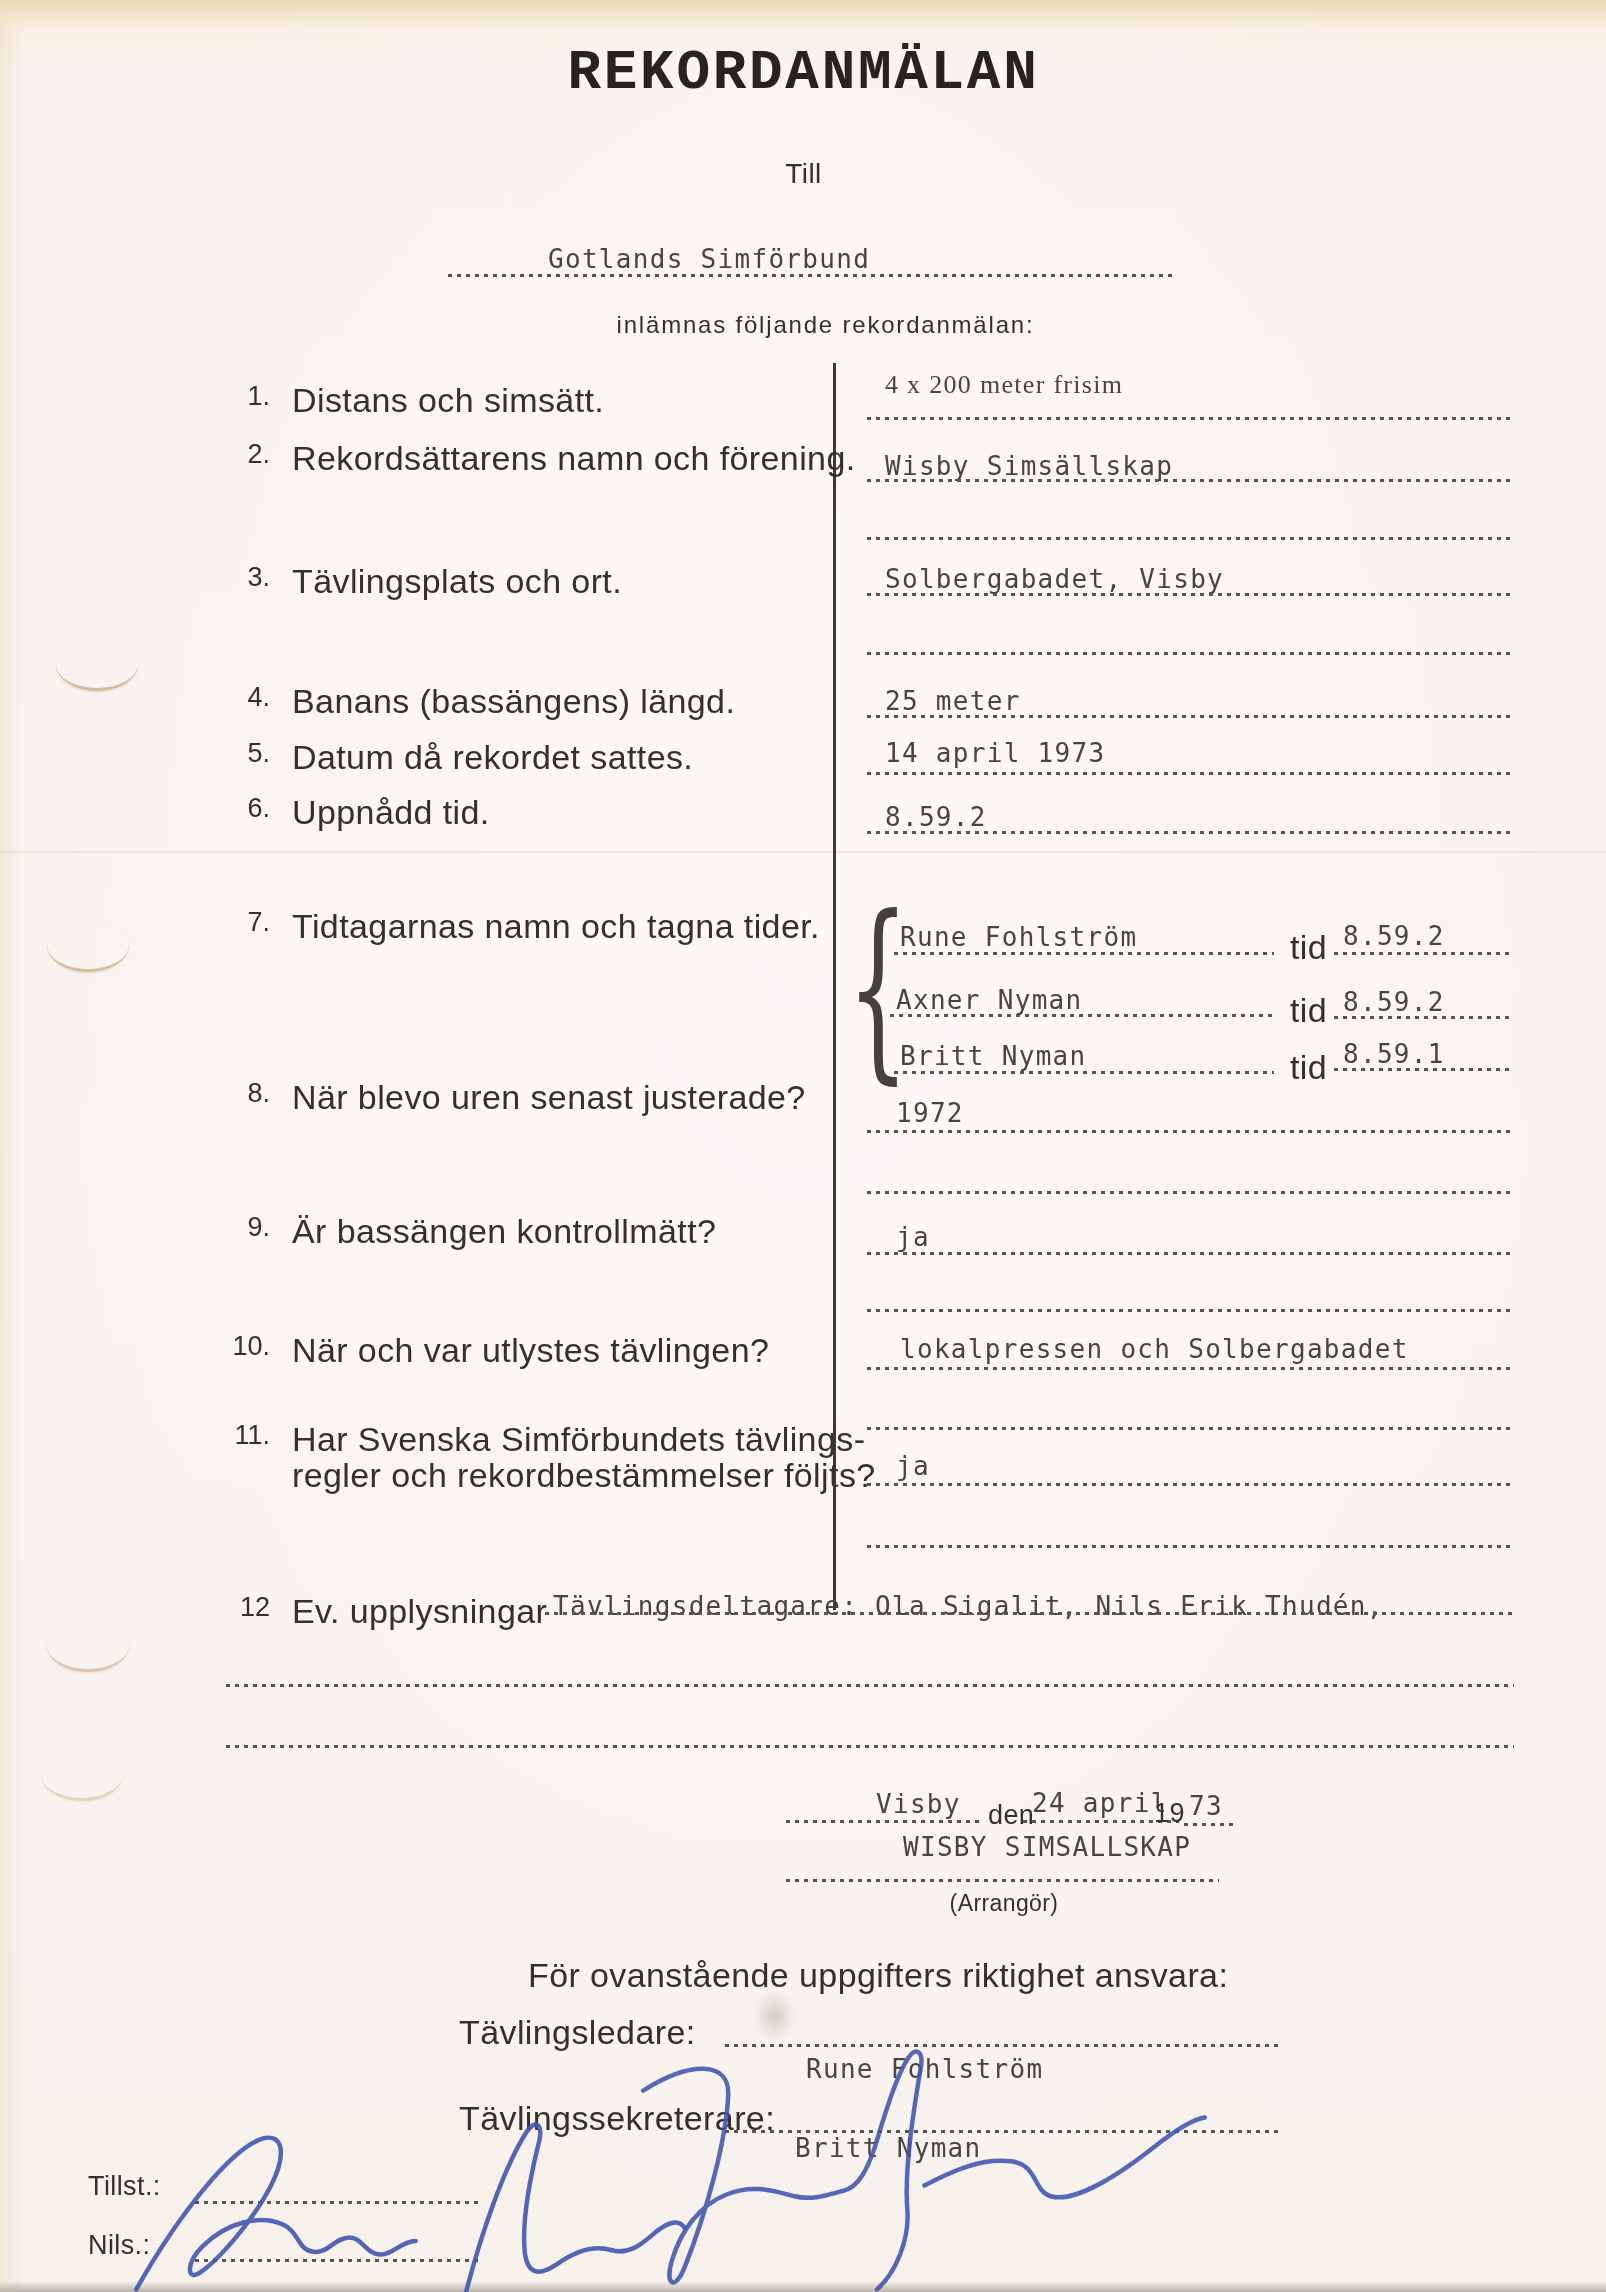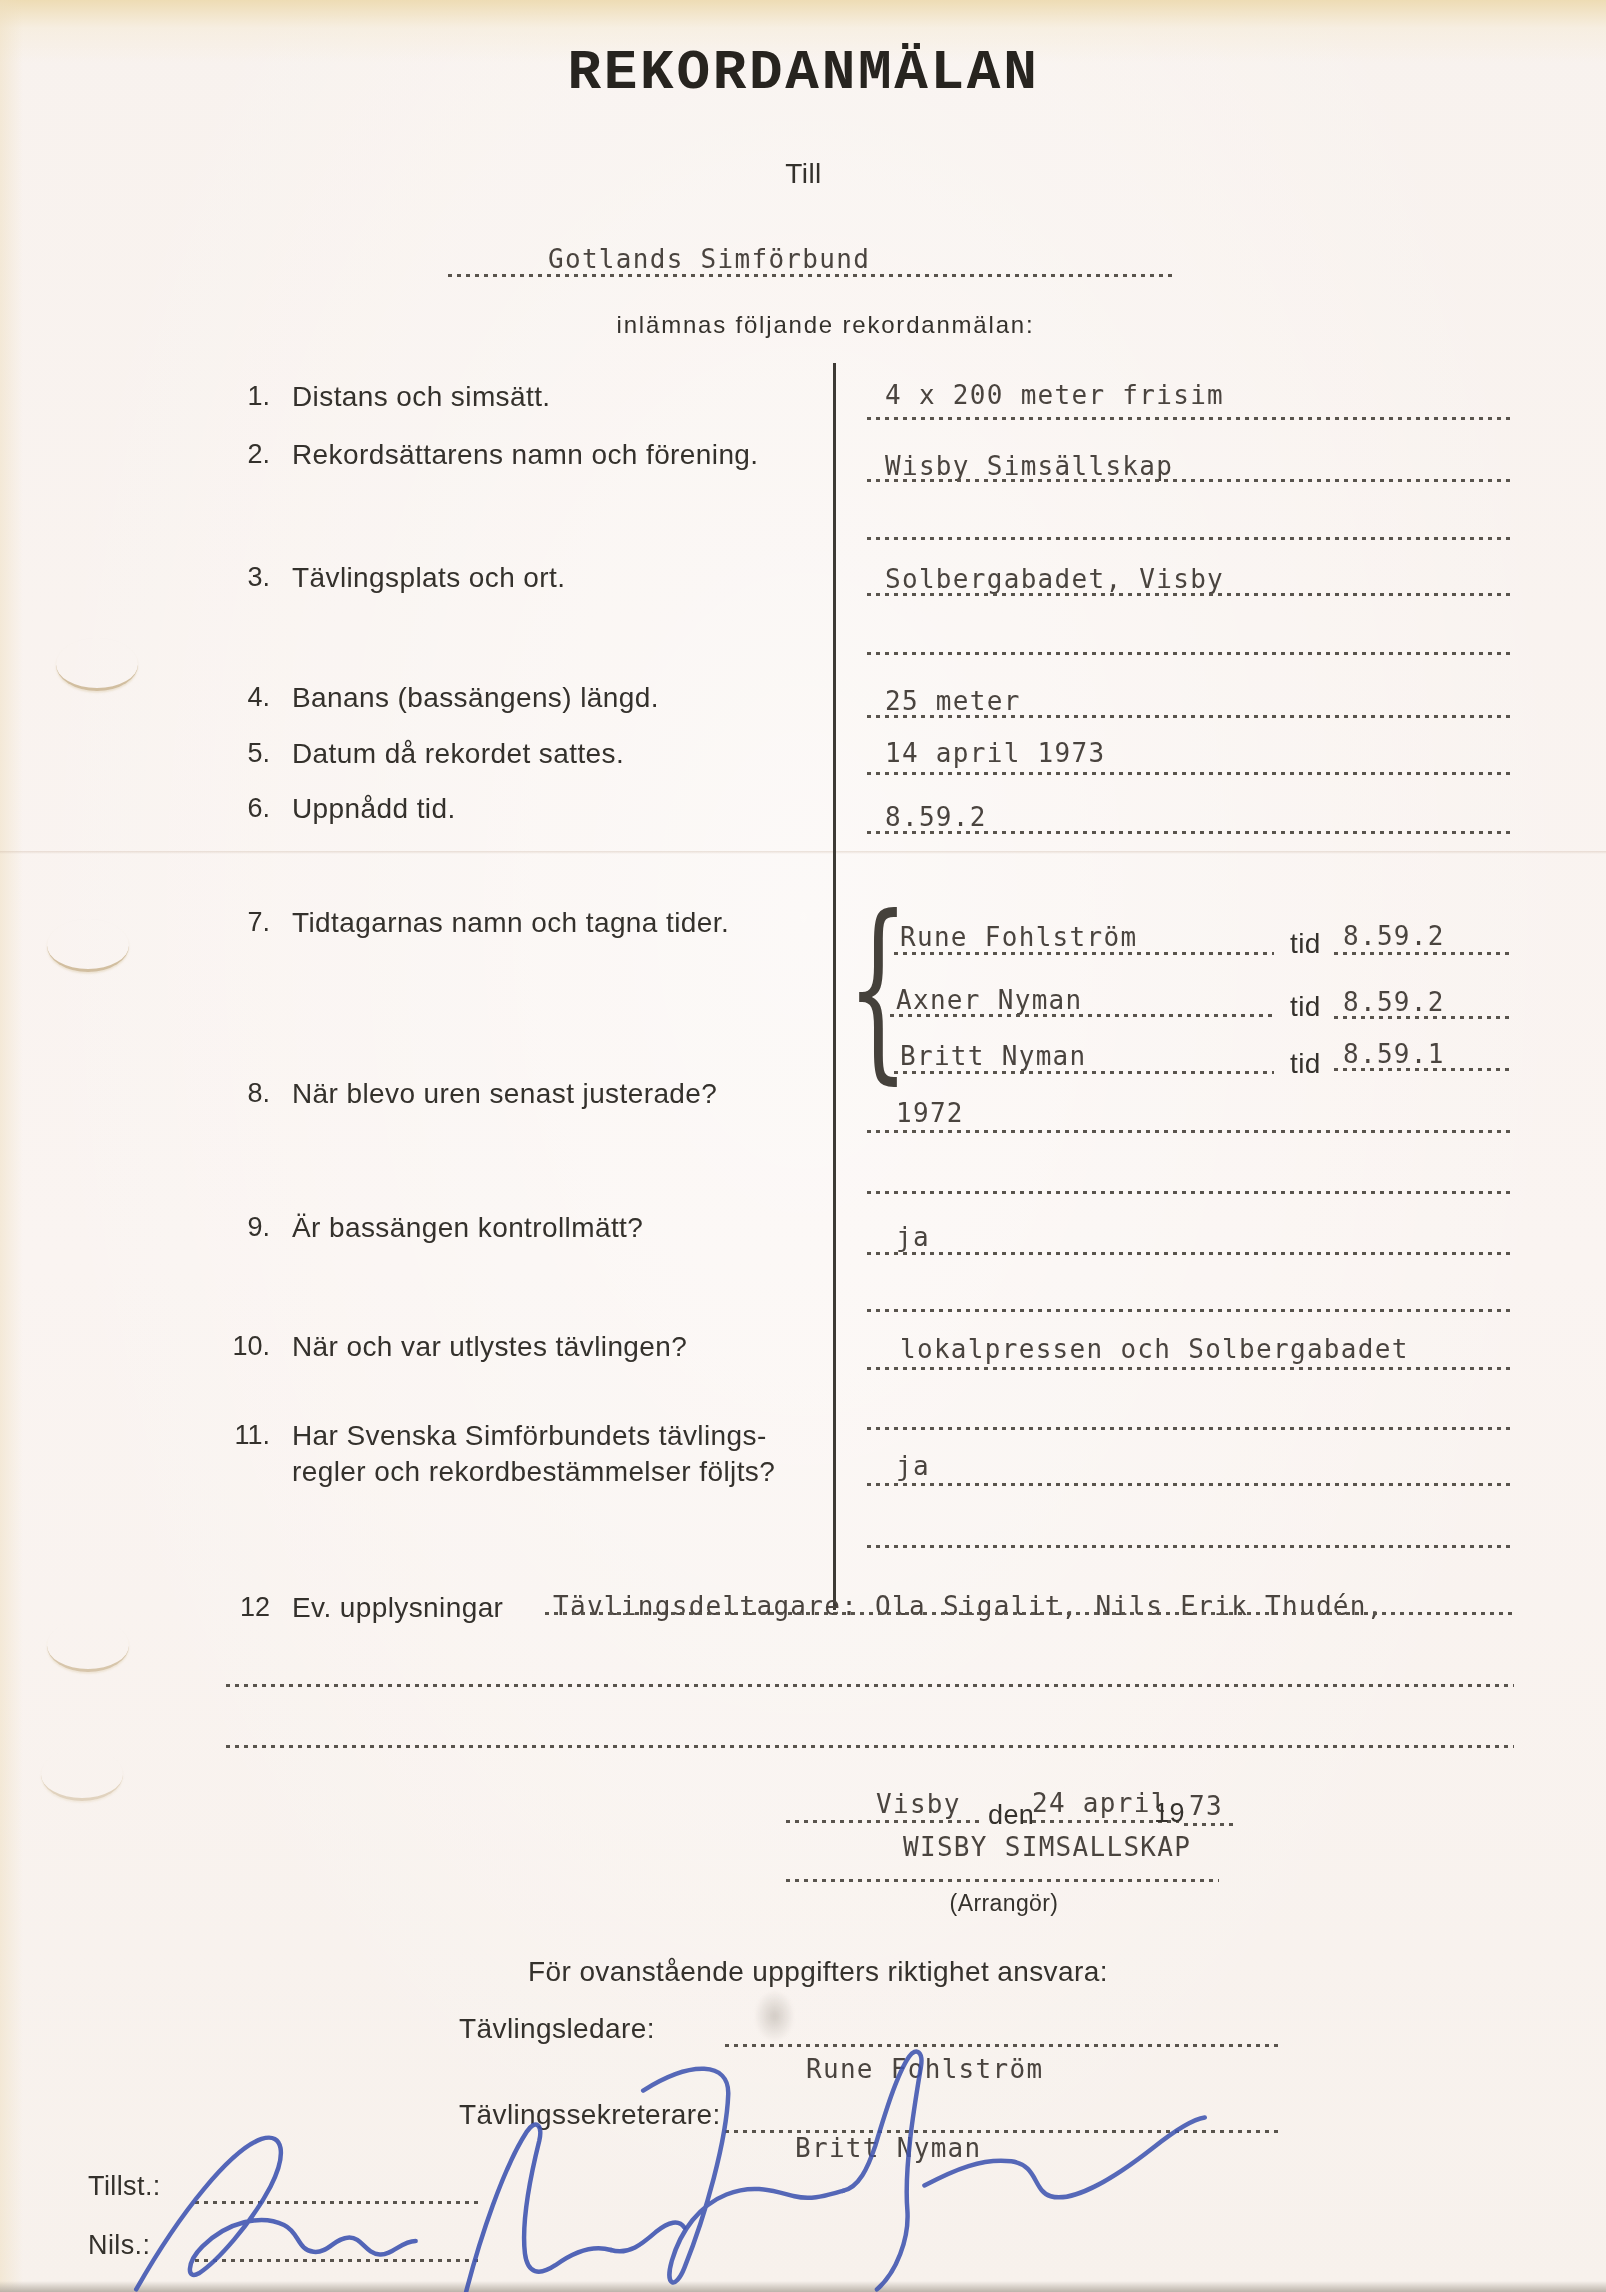--- a/index.html
+++ b/index.html
@@ -18,21 +18,21 @@
   .edge-left{position:absolute;top:0;left:0;bottom:0;width:23px;
     background:linear-gradient(90deg, rgba(238,222,190,0.5), rgba(249,244,241,0));}
   .edge-bottom{position:absolute;left:0;right:0;bottom:0;height:12.5px;
     background:linear-gradient(0deg,#b6aea4 0%, rgba(182,174,164,0) 100%);}
   .fold{position:absolute;left:0;right:0;height:2.7px;
     background:linear-gradient(180deg, rgba(201,178,160,0.38), rgba(201,178,160,0));}
   .hole{position:absolute;width:82px;height:50px;border-radius:50%;
     border-bottom:3.6px solid rgba(176,146,92,0.55);
     box-shadow:0 1.8px 1.8px rgba(200,175,120,0.25);
     filter:blur(0.5px);}
-  .p{position:absolute;color:#34312c;font-size:28px;white-space:nowrap;letter-spacing:0.4px;}
+  .p{position:absolute;color:#34312c;font-size:34px;white-space:nowrap;letter-spacing:0.4px;}
   .n{position:absolute;color:#34312c;font-size:27px;width:111px;text-align:right;white-space:nowrap;}
   .t{position:absolute;font-family:"DejaVu Sans Mono","Liberation Mono",monospace;
      color:#4a443f;font-size:26px;white-space:nowrap;letter-spacing:1.3px;}
   .d{position:absolute;height:2.7px;
      background-image:repeating-linear-gradient(to right,#59544d 0 3.6px,rgba(0,0,0,0) 3.6px 9px);}
   .title{position:absolute;left:0;right:0;text-align:center;
      font-weight:700;font-size:56px;letter-spacing:2.7px;color:#27241f;}
   .center{position:absolute;left:0;right:0;text-align:center;}
   .divider{position:absolute;width:2.7px;background:#3d3a35;}
   .brace{position:absolute;font-family:"DejaVu Serif",serif;font-weight:400;
@@ -60,21 +60,21 @@
   <div class="title" style="top:41px;font-family:Liberation Mono, monospace;">REKORDANMÄLAN</div>
   <div class="center p" style="top:158px;font-size:28px;">Till</div>
   <div class="d" style="left:448px;top:274px;width:725px;"></div>
   <div class="t" style="left:548px;top:244px;">Gotlands Simförbund</div>
   <div class="center p" style="top:311px;font-size:24px;letter-spacing:1.8px;padding-left:44px;">inlämnas följande rekordanmälan:</div>
 
   <div class="divider" style="left:833px;top:363px;height:1247px;"></div>
 
   <div class="n" style="left:159px;top:381px;">1.</div>
   <div class="p" style="left:292px;top:381px;">Distans och simsätt.</div>
-  <div class="t" style="left:885px;top:380px;">4 x 200 meter frisim</div>
+  <div class="t" style="left:885px;top:370px;font-family:Liberation Serif, serif;">4 x 200 meter frisim</div>
   <div class="d" style="left:867px;top:417px;width:643px;"></div>
 
   <div class="n" style="left:159px;top:439px;">2.</div>
   <div class="p" style="left:292px;top:439px;">Rekordsättarens namn och förening.</div>
   <div class="t" style="left:885px;top:451px;text-align:center;">Wisby Simsällskap</div>
   <div class="d" style="left:867px;top:479px;width:643px;"></div>
   <div class="d" style="left:867px;top:537px;width:643px;"></div>
 
   <div class="n" style="left:159px;top:562px;">3.</div>
   <div class="p" style="left:292px;top:562px;">Tävlingsplats och ort.</div>

